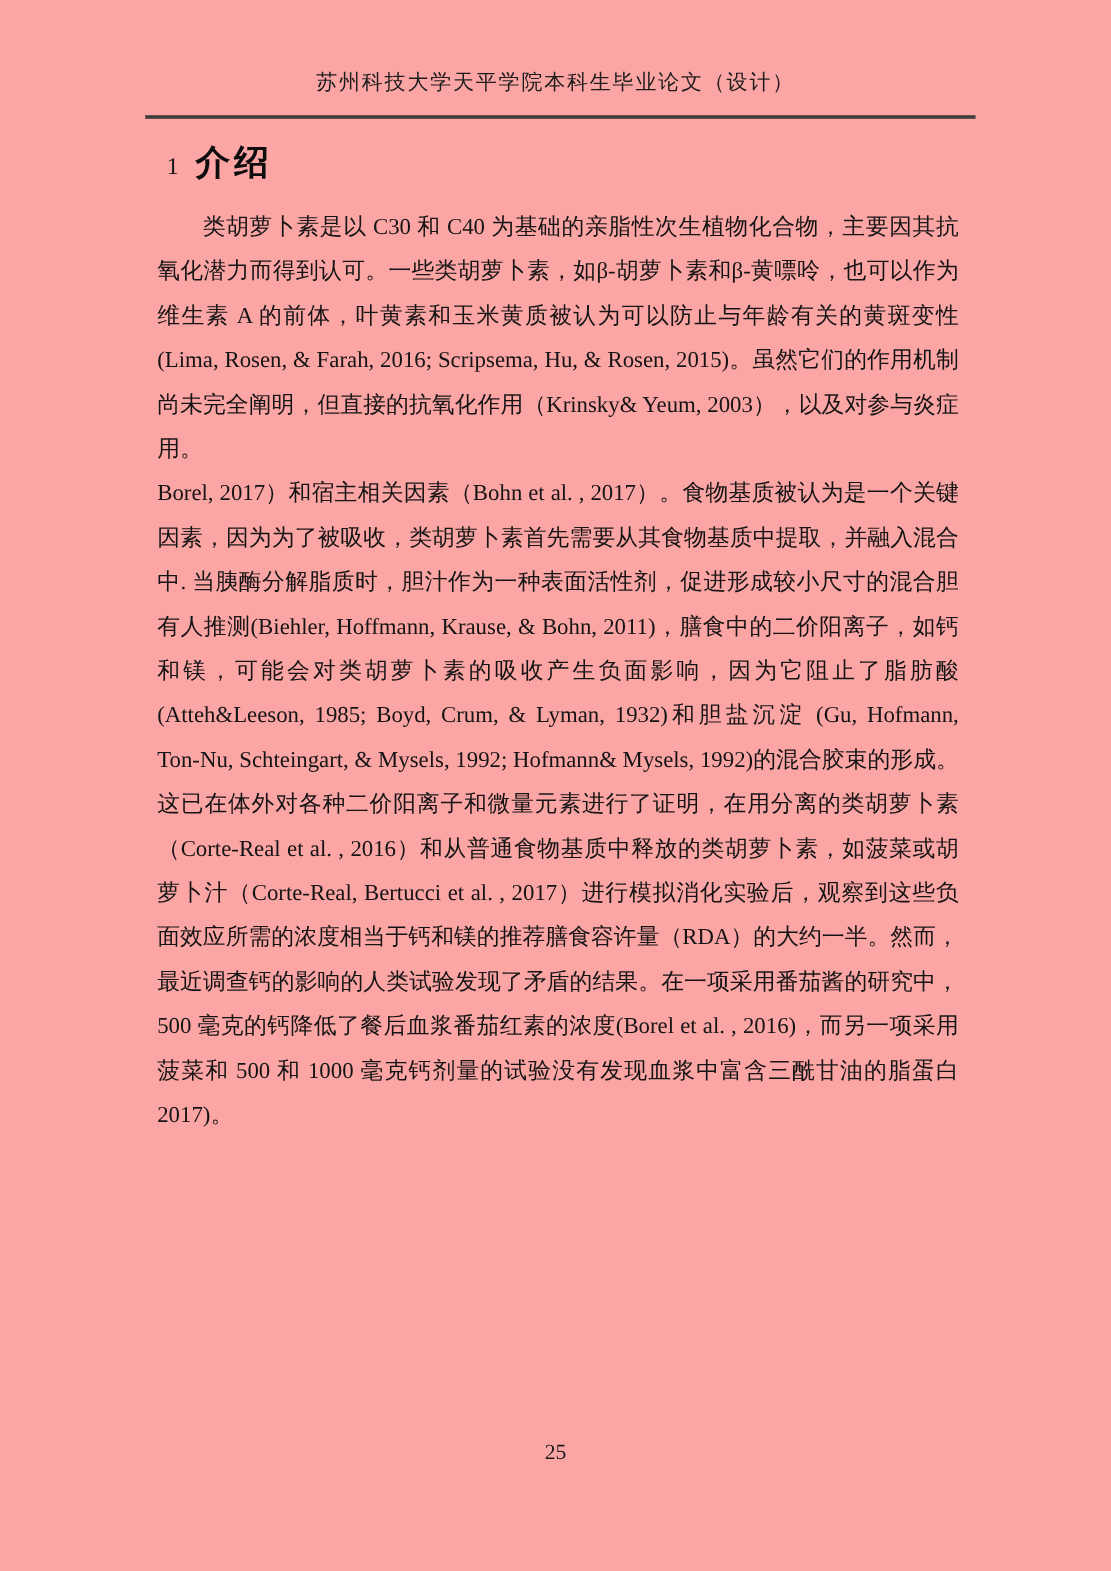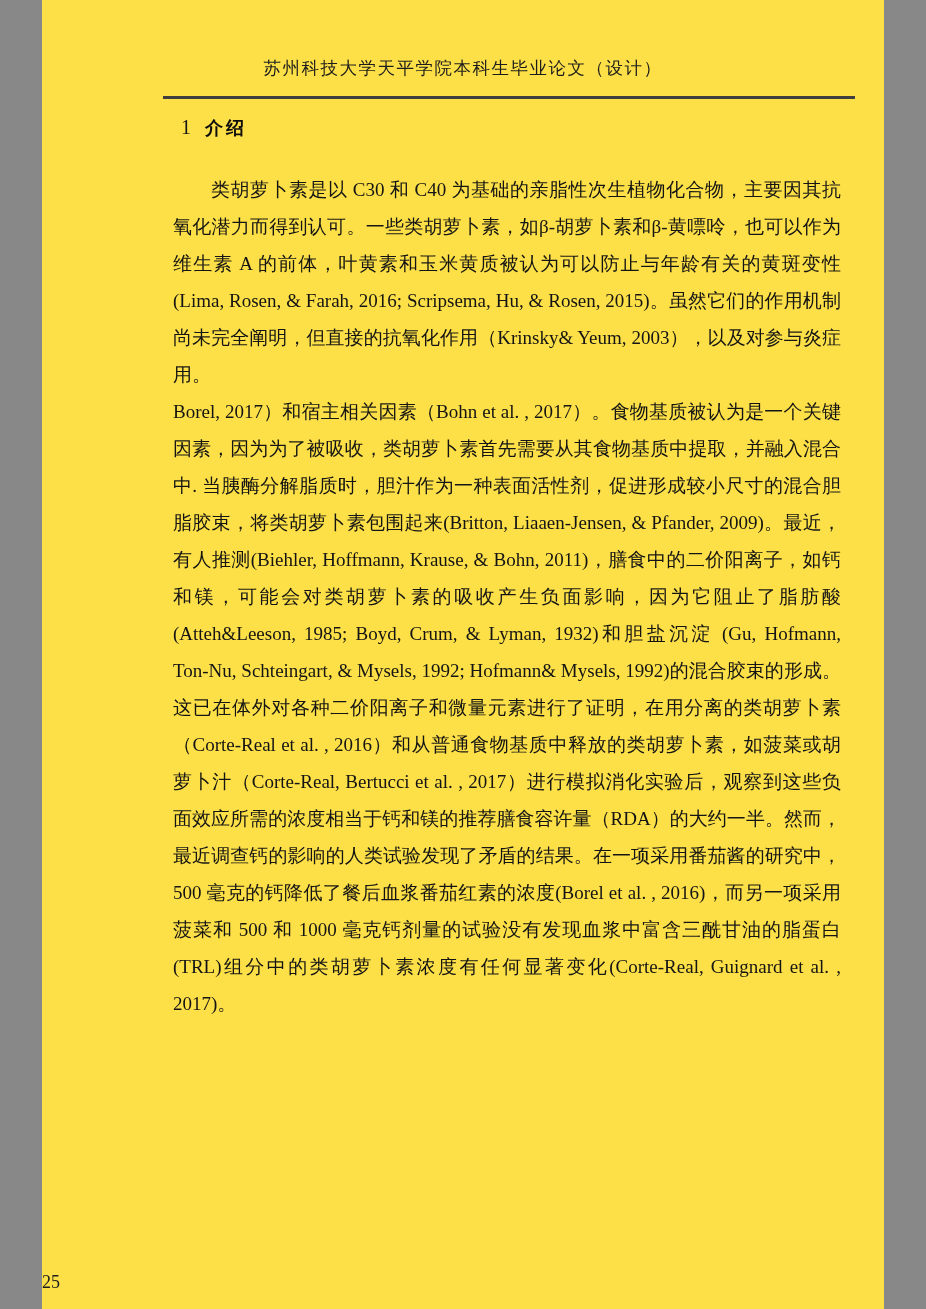--- a/index.html
+++ b/index.html
@@ -1,20 +1,20 @@
 <!DOCTYPE html>
 <html><head>
 <meta charset="utf-8">
 <style>
   html,body { margin:0; padding:0; background:#888; }
   .page {
     position:relative;
-    width:842px; height:1309px;
+    width:926px; height:1309px;
     margin:0 auto;
-    background:#fde047;
+    background:#fca5a5;
     font-family:"Liberation Serif","DejaVu Serif",serif;
     color:#141414;
     overflow:hidden;
   }
   .header-text {
     position:absolute; top:56px; left:0; width:100%;
     text-align:center;
     font-size:17.5px;
     letter-spacing:1.5px;
     color:#1c1c1c;
@@ -26,21 +26,21 @@
   .section-heading {
     position:absolute; top:116px; left:139px; margin:0;
     display:flex; align-items:baseline; gap:14px;
     font-weight:normal;
   }
   .sec-num {
     font-size:20px;
     font-family:"Liberation Serif","DejaVu Serif",serif;
   }
   .sec-title {
-    font-size:18px; font-weight:700; letter-spacing:3px;
+    font-size:29px; font-weight:700; letter-spacing:3px;
     font-family:"Liberation Sans","DejaVu Sans",sans-serif;
     color:#0d0d0d;
   }
   .body-text {
     position:absolute; top:171px; left:131px; width:668px;
     font-size:19px;
   }
   .para { margin:0; padding:0; }
   .line {
     height:37px; line-height:37px;
@@ -48,22 +48,22 @@
     text-align-last:justify;
     overflow:visible;
     white-space:normal;
   }
   .line.para-end {
     text-align:left;
     text-align-last:left;
   }
   .line.indent { text-indent:2em; }
   .page-number {
-    position:absolute; top:1272px; left:0; width:100%;
-    font-size:18px; color:#1c1c1c;
+    position:absolute; top:1200px; left:0; width:100%;
+    text-align:center; font-size:18px; color:#1c1c1c;
   }
 </style>
 </head>
 <body>
 
 <div class="page">
 
   <div>
     <div class="header-text">苏州科技大学天平学院本科生毕业论文（设计）</div>
     <div class="header-rule"></div>
@@ -80,32 +80,30 @@
         <div class="line">氧化潜力而得到认可。一些类胡萝卜素，如β-胡萝卜素和β-黄嘌呤，也可以作为</div>
         <div class="line">维生素 A 的前体，叶黄素和玉米黄质被认为可以防止与年龄有关的黄斑变性</div>
         <div class="line">(Lima, Rosen, &amp; Farah, 2016; Scripsema, Hu, &amp; Rosen, 2015)。虽然它们的作用机制</div>
         <div class="line">尚未完全阐明，但直接的抗氧化作用（Krinsky&amp; Yeum, 2003），以及对参与炎症</div>
         <div class="line para-end">用。</div>
       </div>
       <div class="para">
         <div class="line">Borel, 2017）和宿主相关因素（Bohn et al. , 2017）。食物基质被认为是一个关键</div>
         <div class="line">因素，因为为了被吸收，类胡萝卜素首先需要从其食物基质中提取，并融入混合</div>
         <div class="line">中. 当胰酶分解脂质时，胆汁作为一种表面活性剂，促进形成较小尺寸的混合胆</div>
-        <div class="line">脂胶束，将类胡萝卜素包围起来(Britton, Liaaen-Jensen, &amp; Pfander, 2009)。最近，</div>
         <div class="line">有人推测(Biehler, Hoffmann, Krause, &amp; Bohn, 2011)，膳食中的二价阳离子，如钙</div>
         <div class="line">和镁，可能会对类胡萝卜素的吸收产生负面影响，因为它阻止了脂肪酸</div>
         <div class="line">(Atteh&amp;Leeson, 1985; Boyd, Crum, &amp; Lyman, 1932)和胆盐沉淀 (Gu, Hofmann,</div>
         <div class="line">Ton-Nu, Schteingart, &amp; Mysels, 1992; Hofmann&amp; Mysels, 1992)的混合胶束的形成。</div>
         <div class="line">这已在体外对各种二价阳离子和微量元素进行了证明，在用分离的类胡萝卜素</div>
         <div class="line">（Corte-Real et al. , 2016）和从普通食物基质中释放的类胡萝卜素，如菠菜或胡</div>
         <div class="line">萝卜汁（Corte-Real, Bertucci et al. , 2017）进行模拟消化实验后，观察到这些负</div>
         <div class="line">面效应所需的浓度相当于钙和镁的推荐膳食容许量（RDA）的大约一半。然而，</div>
         <div class="line">最近调查钙的影响的人类试验发现了矛盾的结果。在一项采用番茄酱的研究中，</div>
         <div class="line">500 毫克的钙降低了餐后血浆番茄红素的浓度(Borel et al. , 2016)，而另一项采用</div>
         <div class="line">菠菜和 500 和 1000 毫克钙剂量的试验没有发现血浆中富含三酰甘油的脂蛋白</div>
-        <div class="line">(TRL)组分中的类胡萝卜素浓度有任何显著变化(Corte-Real, Guignard et al. ,</div>
         <div class="line para-end">2017)。</div>
       </div>
     </div>
 
   <div class="page-number">25</div>
 
 </div>
 
 </body></html>

